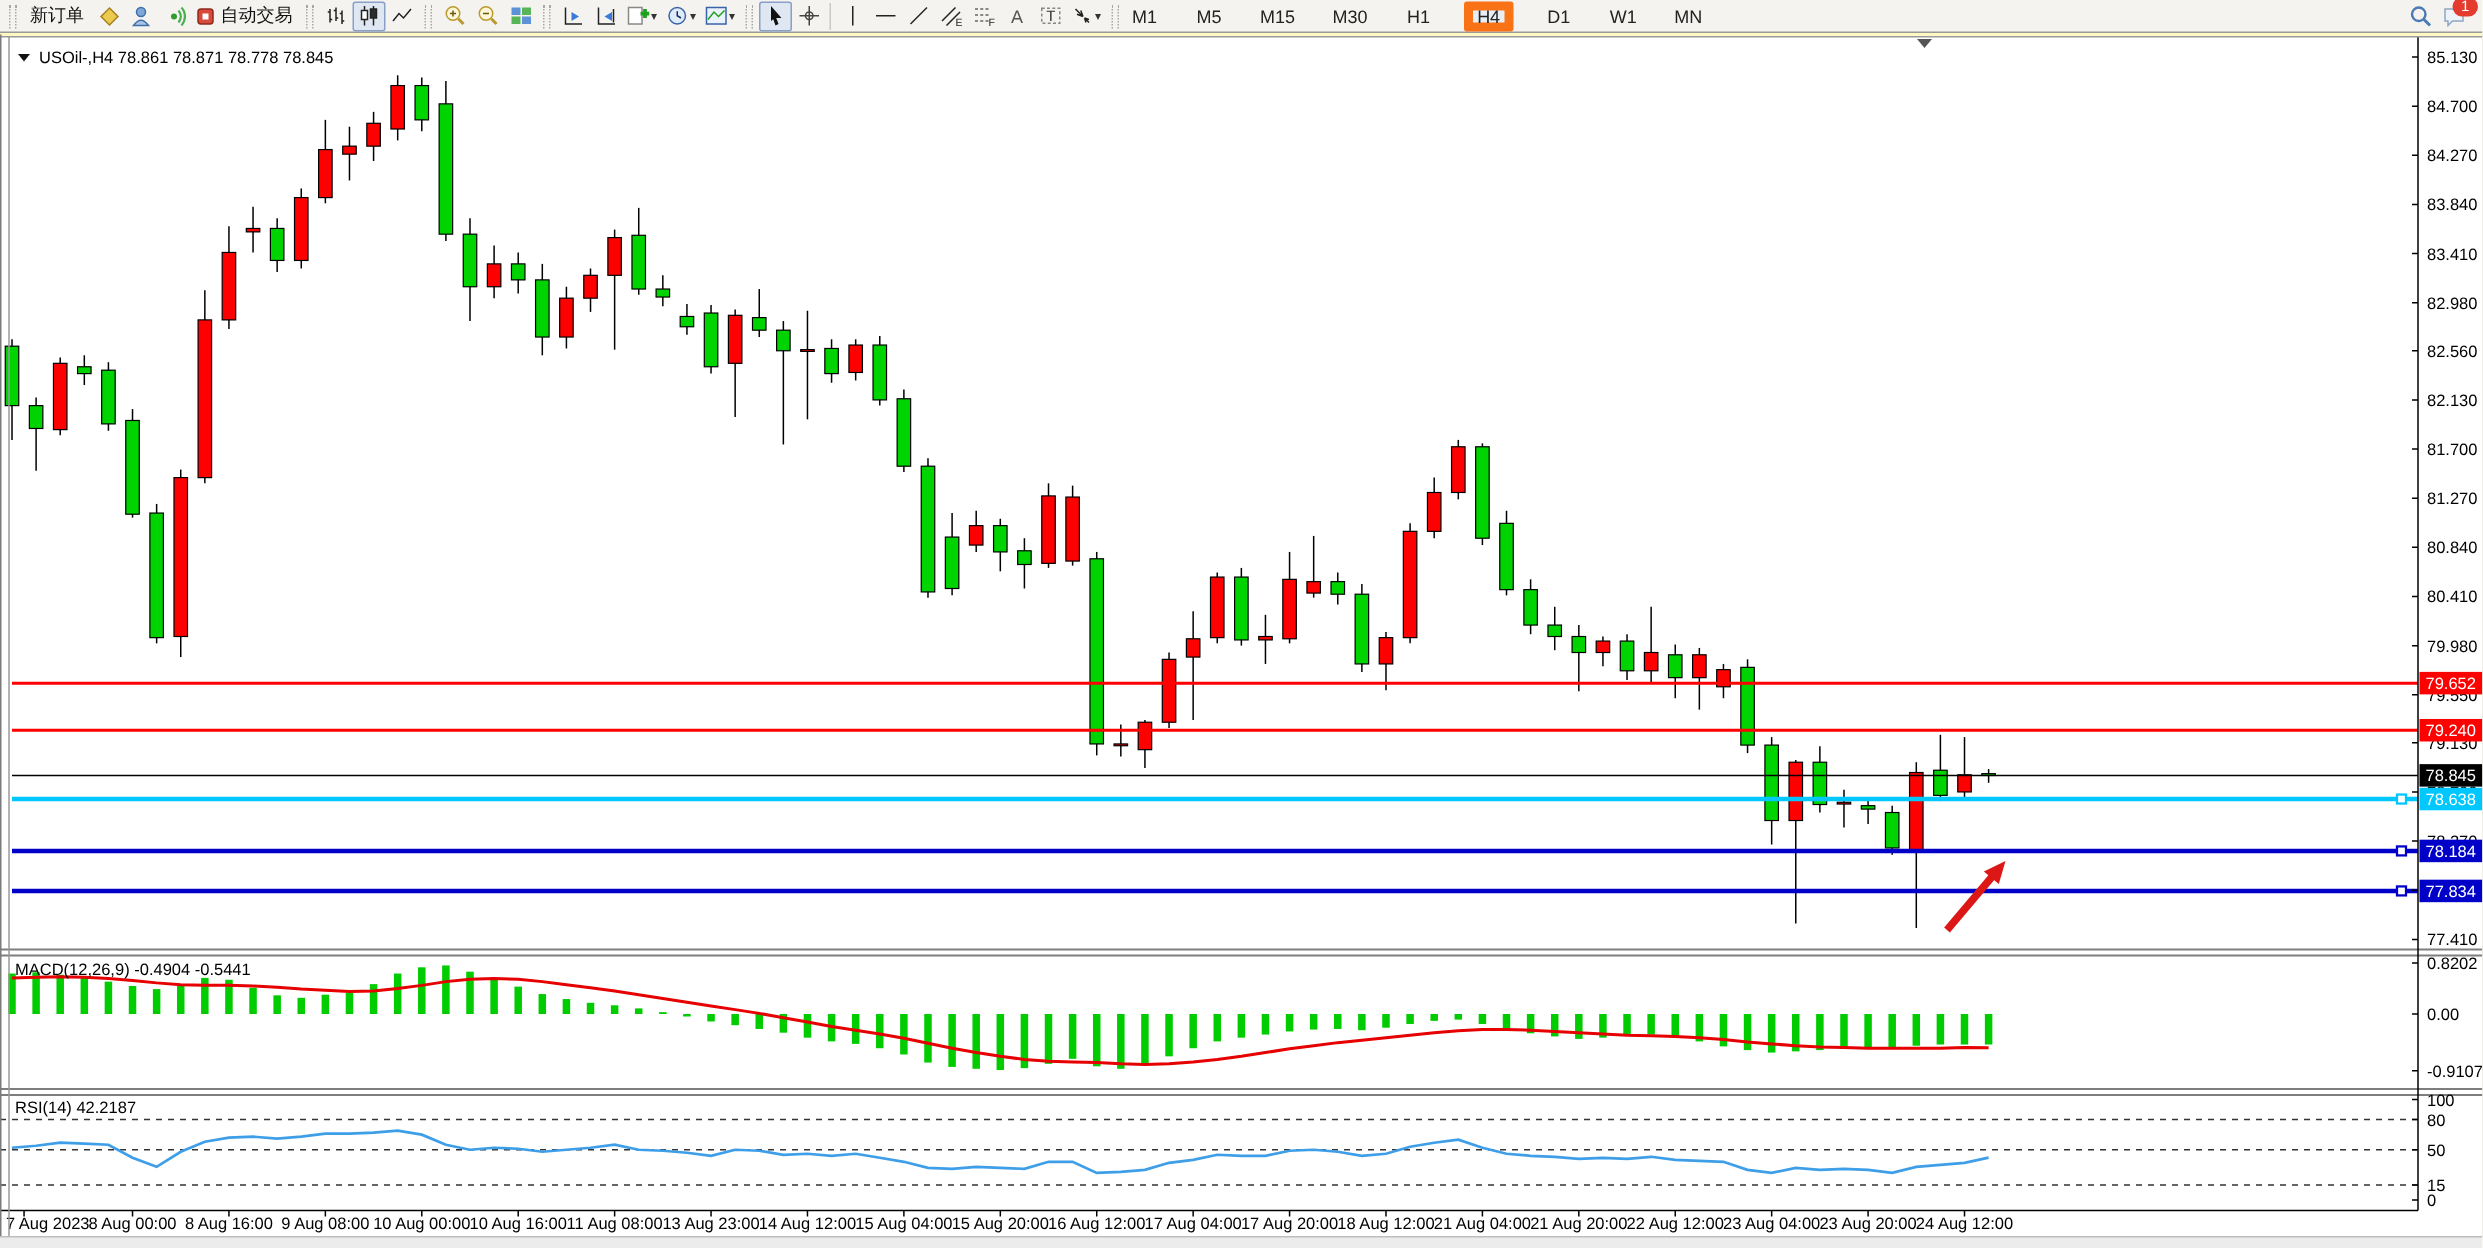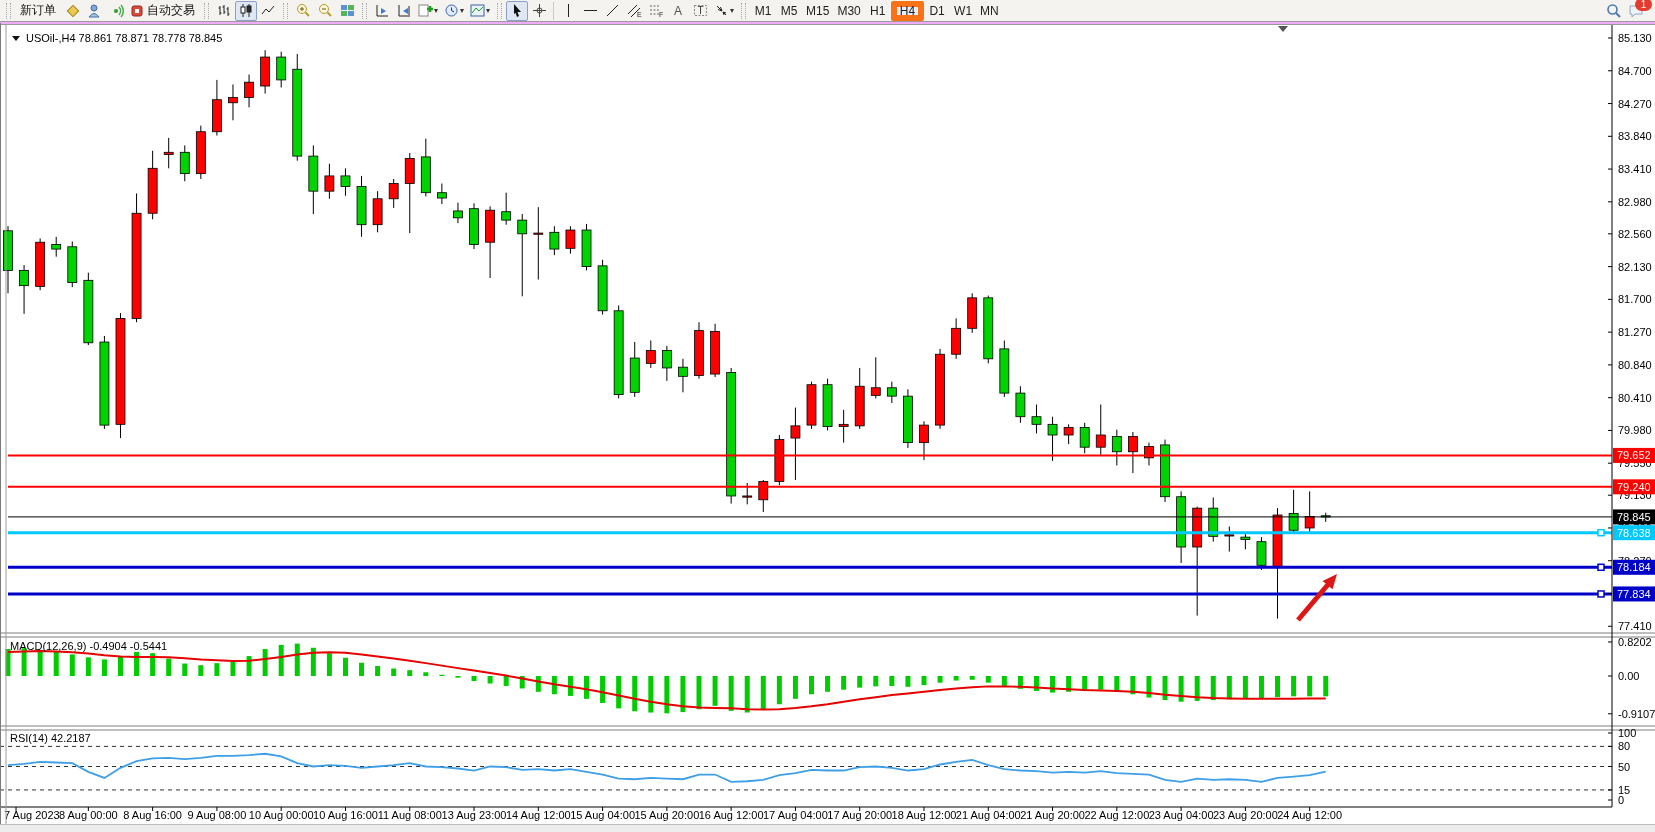--- a/index.html
+++ b/index.html
@@ -1,17 +1,17 @@
 <!DOCTYPE html>
 <html><head>
 <meta charset="utf-8">
 <style>
   html,body{margin:0;padding:0;background:#fff;width:1655px;height:832px;overflow:hidden;
     font-family:"Liberation Sans",sans-serif;-webkit-font-smoothing:none;}
-  #app{position:relative;width:1655px;height:832px;background:#f0abfc;}
+  #app{position:relative;width:1655px;height:832px;background:#fef9c3;}
   
   #toolbar{position:absolute;left:0;top:0;width:1655px;height:22px;background:#f4f3f0;
     border-bottom:1px solid #9a9a9a;display:flex;align-items:center;padding:0 2px;box-sizing:border-box;z-index:5;}
   .tbtn{height:20px;min-width:22px;display:flex;align-items:center;justify-content:center;
     padding:0 2px;border:1px solid transparent;border-radius:2px;cursor:default;box-sizing:border-box;}
   .tbtn.pressed{border:1px solid #8aa0c8;background:#dfe7f2;}
   .tbtn .lbl{font-size:12px;color:#111;white-space:nowrap;padding:0 2px;}
   .caret{font-size:8px;color:#333;margin-left:1px;}
   .sep{width:1px;height:18px;background:#c9c9c9;margin:0 3px;}
   .grip{width:3px;height:16px;border-left:1px dotted #a8a8a8;border-right:1px dotted #a8a8a8;margin:0 4px;}
@@ -201,21 +201,21 @@
     </div>
     <div class="tbtn">
       <svg width="15" height="15">
         <path d="M3 3 l5 5 M8 8 l-1.5 -4 M8 8 l-4 -1.5" stroke="#222" fill="none"></path>
         <path d="M12 12 l-3 -3 M9 9 l1 3 M9 9 l3 1" stroke="#222" fill="none"></path>
         </svg>
       <span class="caret">▾</span>
     </div>
 
     <div class="grip"></div>
-    <div id="tf-group" style="display:flex;align-items:flex-start;">
+    <div id="tf-group" style="display:flex;align-items:flex-start;gap:17px;">
         <div class="tf-btn">M1</div>
         <div class="tf-btn">M5</div>
         <div class="tf-btn">M15</div>
         <div class="tf-btn">M30</div>
         <div class="tf-btn">H1</div>
         <div class="tf-btn active">H4</div>
         <div class="tf-btn">D1</div>
         <div class="tf-btn">W1</div>
         <div class="tf-btn">MN</div>
       </div>

